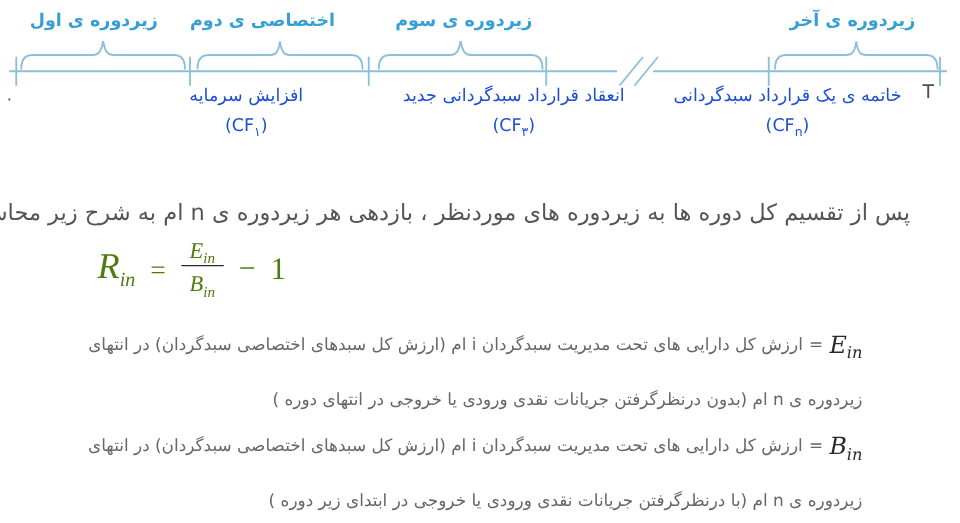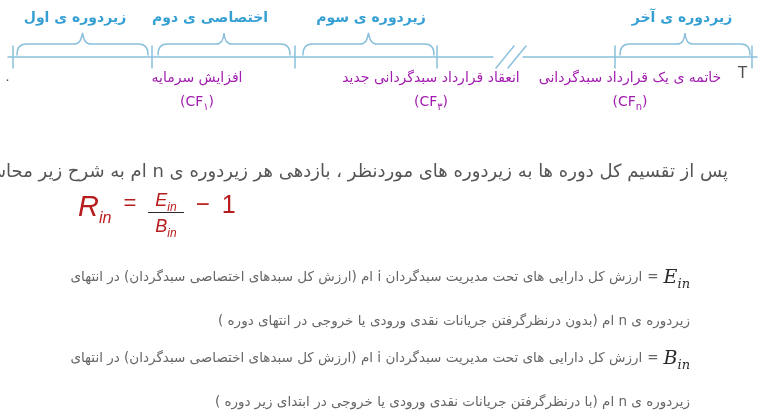--- a/index.html
+++ b/index.html
@@ -6,31 +6,31 @@
   .stage{position:relative;width:768px;height:418px;background:#fff;overflow:hidden;
          font-family:"DejaVu Sans","Liberation Sans",sans-serif;border-radius:13px;}
   
   .tl-svg{position:absolute;left:0;top:0;}
   .period-label{position:absolute;top:9px;transform:translateX(-50%);
     color:#36a0d4;font-weight:bold;font-size:14px;white-space:nowrap;direction:rtl;}
   .pl1{left:75px;} .pl2{left:210px;} .pl3{left:371px;} .pl4{left:682px;}
   .origin{position:absolute;left:4px;top:72px;font-size:13px;color:#4d4d4d;}
   .end-t{position:absolute;left:738px;top:64px;font-size:15px;color:#4d4d4d;}
   .event{position:absolute;top:66px;transform:translateX(-50%);text-align:center;
-    color:#a21caf;font-size:14px;white-space:nowrap;}
-  .ev1{left:197px;} .ev2{left:295px;} .ev3{left:431px;} .ev4{left:630px;}
+    color:#1d4ed8;font-size:14px;white-space:nowrap;}
+  .ev1{left:197px;} .ev2{left:295px;} .ev3{left:411px;} .ev4{left:630px;}
   .event-name{direction:rtl;line-height:22px;}
   .event-cf{direction:ltr;line-height:20px;margin-top:3px;font-size:14px;}
   .event-cf sub{font-size:10px;}
   
   .intro{position:absolute;right:40px;top:160px;direction:rtl;
     color:#555;font-size:18px;white-space:nowrap;}
   
-  .formula{position:absolute;left:78px;top:190px;display:flex;gap:12px;
-    color:#b91c1c;font-family:Liberation Sans, sans-serif;direction:ltr;}
+  .formula{position:absolute;left:78px;top:190px;display:flex;align-items:center;gap:12px;
+    color:#4d7c0f;font-family:Liberation Serif, serif;direction:ltr;}
   .f-lhs{font-style:italic;font-size:29px;}
   .f-lhs sub{font-size:16px;}
   .f-eq{font-size:22px;}
   .frac{display:inline-block;text-align:center;vertical-align:middle;}
   .frac .num{font-style:italic;font-size:18px;padding:0 7px 2px 7px;border-bottom:1.5px solid #2a2a2a;}
   .frac .den{font-style:italic;font-size:18px;padding-top:2px;}
   .frac sub{font-size:12px;}
   .f-minus{font-size:24px;}
   .f-one{font-size:25px;}
   

